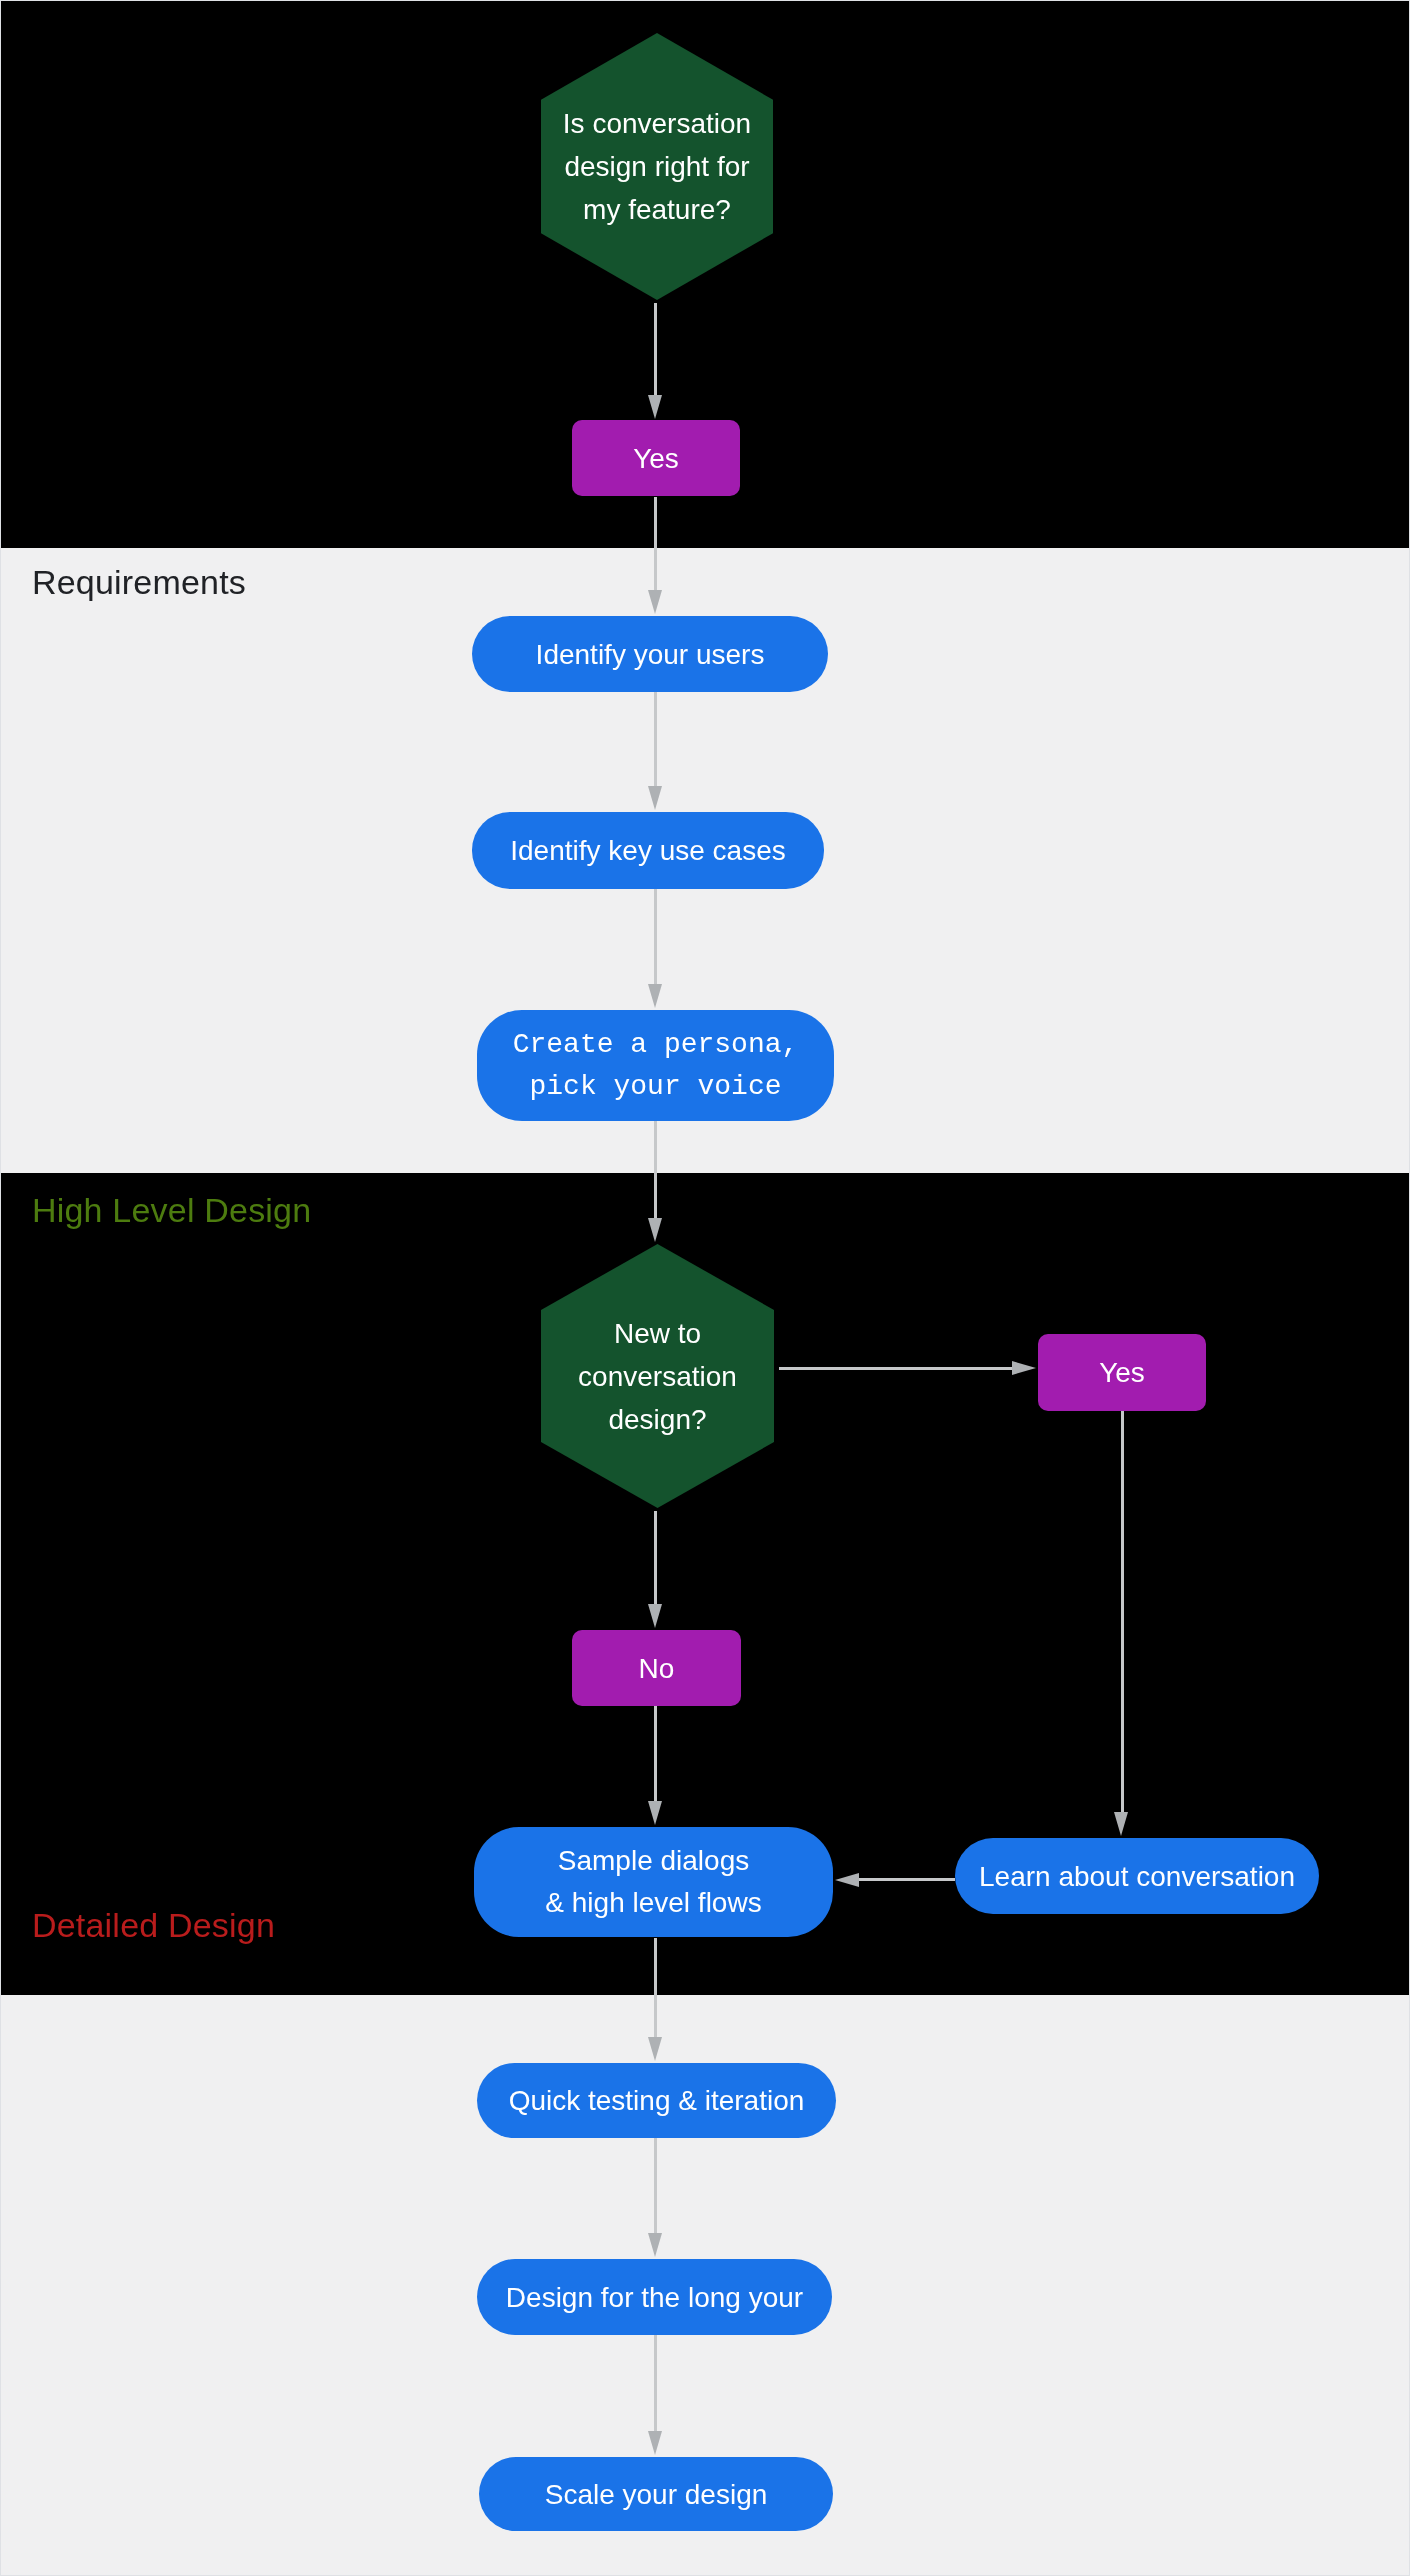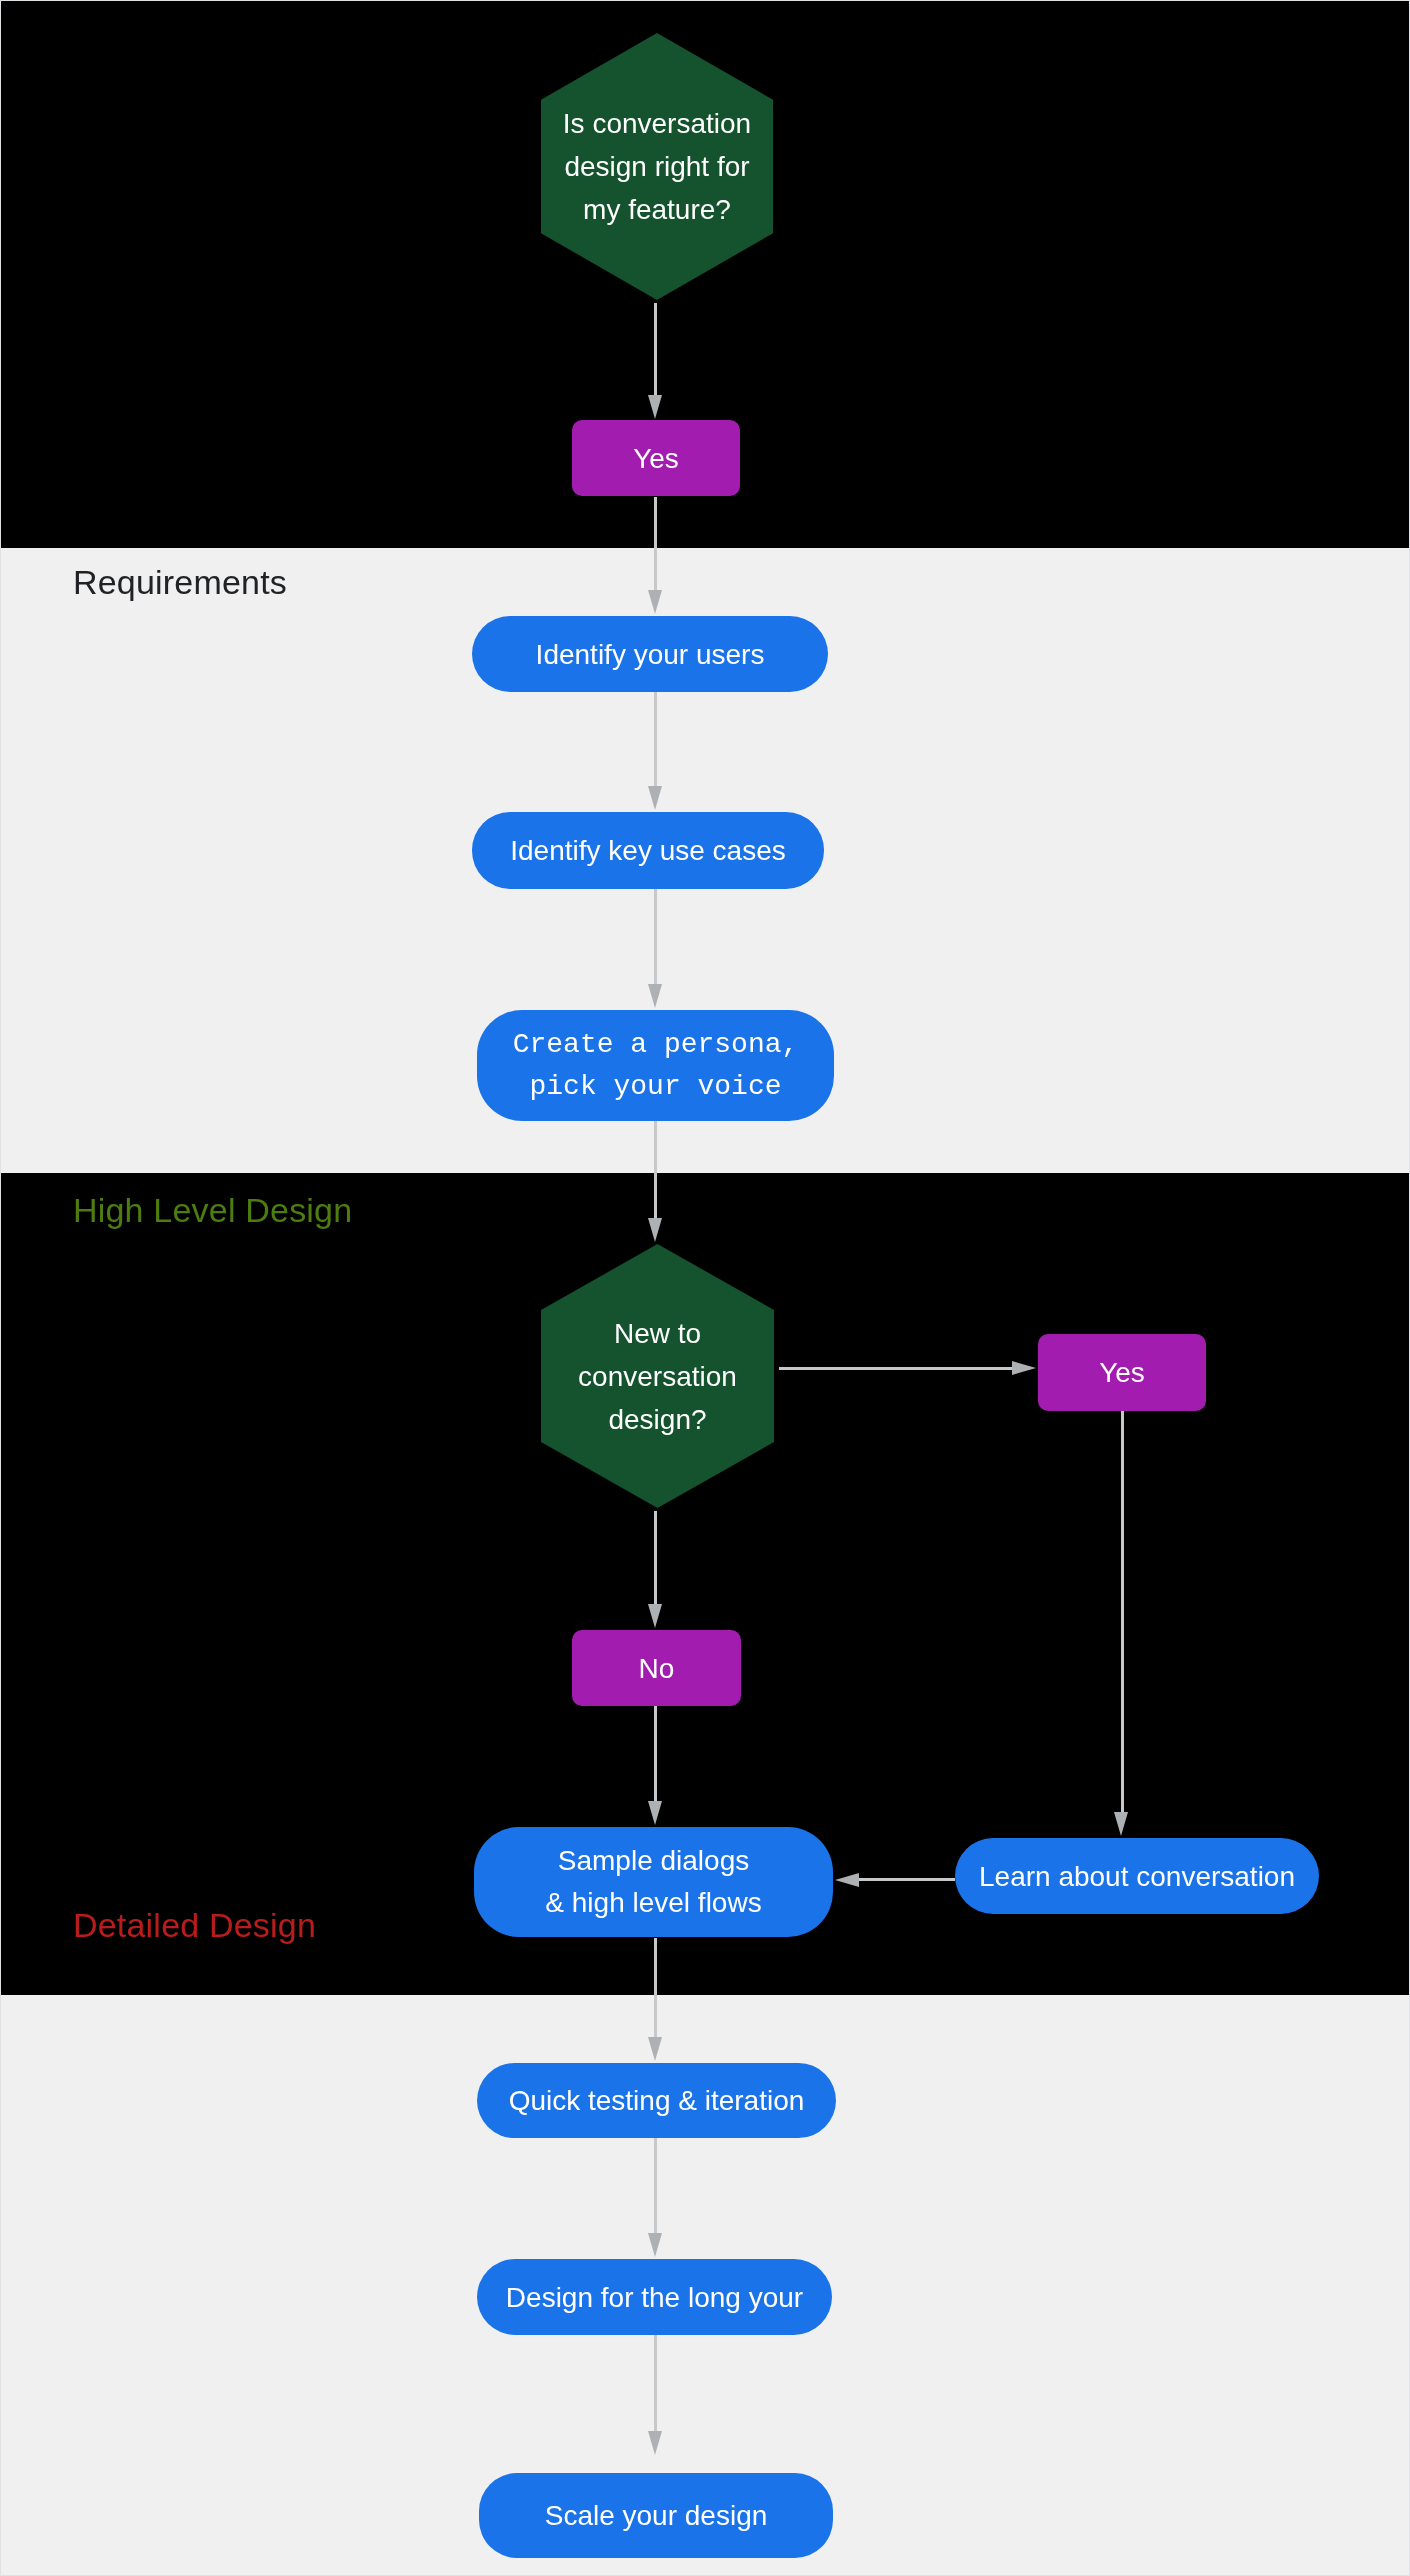--- a/index.html
+++ b/index.html
@@ -15,21 +15,20 @@
   #band-intro{top:0;height:547px;background:#000000;}
   #band-requirements{top:547px;height:625px;background:#f0f0f1;}
   #band-hld{top:1172px;height:822px;background:#000000;}
   #band-detailed{top:1994px;height:582px;background:#f0f0f1;}
 
   .section-label{
     position:absolute;left:31px;
     font-size:34px;line-height:41px;font-weight:400;
     letter-spacing:0.2px;
     white-space:nowrap;
-    margin-left:41px;
   }
   #label-requirements{top:561px;color:#202226;}
   #label-hld{top:1189px;color:#4d7c0f;}
   #label-detailed{top:1904px;color:#b91c1c;}
 
   .node{
     position:absolute;
     display:flex;align-items:center;justify-content:center;
     text-align:center;
     color:#ffffff;
@@ -50,21 +49,21 @@
   #pill-users{left:471px;top:615px;width:356px;height:76px;}
   #pill-usecases{left:471px;top:811px;width:352px;height:77px;}
   #pill-persona{left:476px;top:1009px;width:357px;height:111px;font-family:Liberation Mono, monospace;}
   #hex-new{left:540px;top:1243px;width:233px;height:264px;line-height:43px;}
   #yes-new{left:1037px;top:1333px;width:168px;height:77px;}
   #no-new{left:571px;top:1629px;width:169px;height:76px;}
   #pill-sample{left:473px;top:1826px;width:359px;height:110px;}
   #pill-learn{left:954px;top:1837px;width:364px;height:76px;}
   #pill-quick{left:476px;top:2062px;width:359px;height:75px;}
   #pill-longtail{left:476px;top:2258px;width:355px;height:76px;}
-  #pill-scale{left:478px;top:2456px;width:354px;height:85px;margin-top:16px;}
+  #pill-scale{left:478px;top:2456px;width:354px;height:74px;}
 
   .v-line{position:absolute;width:2.8px;background:#c6c8ca;}
   .h-line{position:absolute;height:2.8px;background:#c6c8ca;}
   #l1{left:653px;top:302px;height:93px;}
   #l2{left:653px;top:496px;height:94px;}
   #l3{left:653px;top:691px;height:94px;}
   #l4{left:653px;top:888px;height:95px;}
   #l5{left:653px;top:1120px;height:97px;}
   #l6{left:778px;top:1366px;width:234px;}
   #l7{left:653px;top:1510px;height:93px;}

